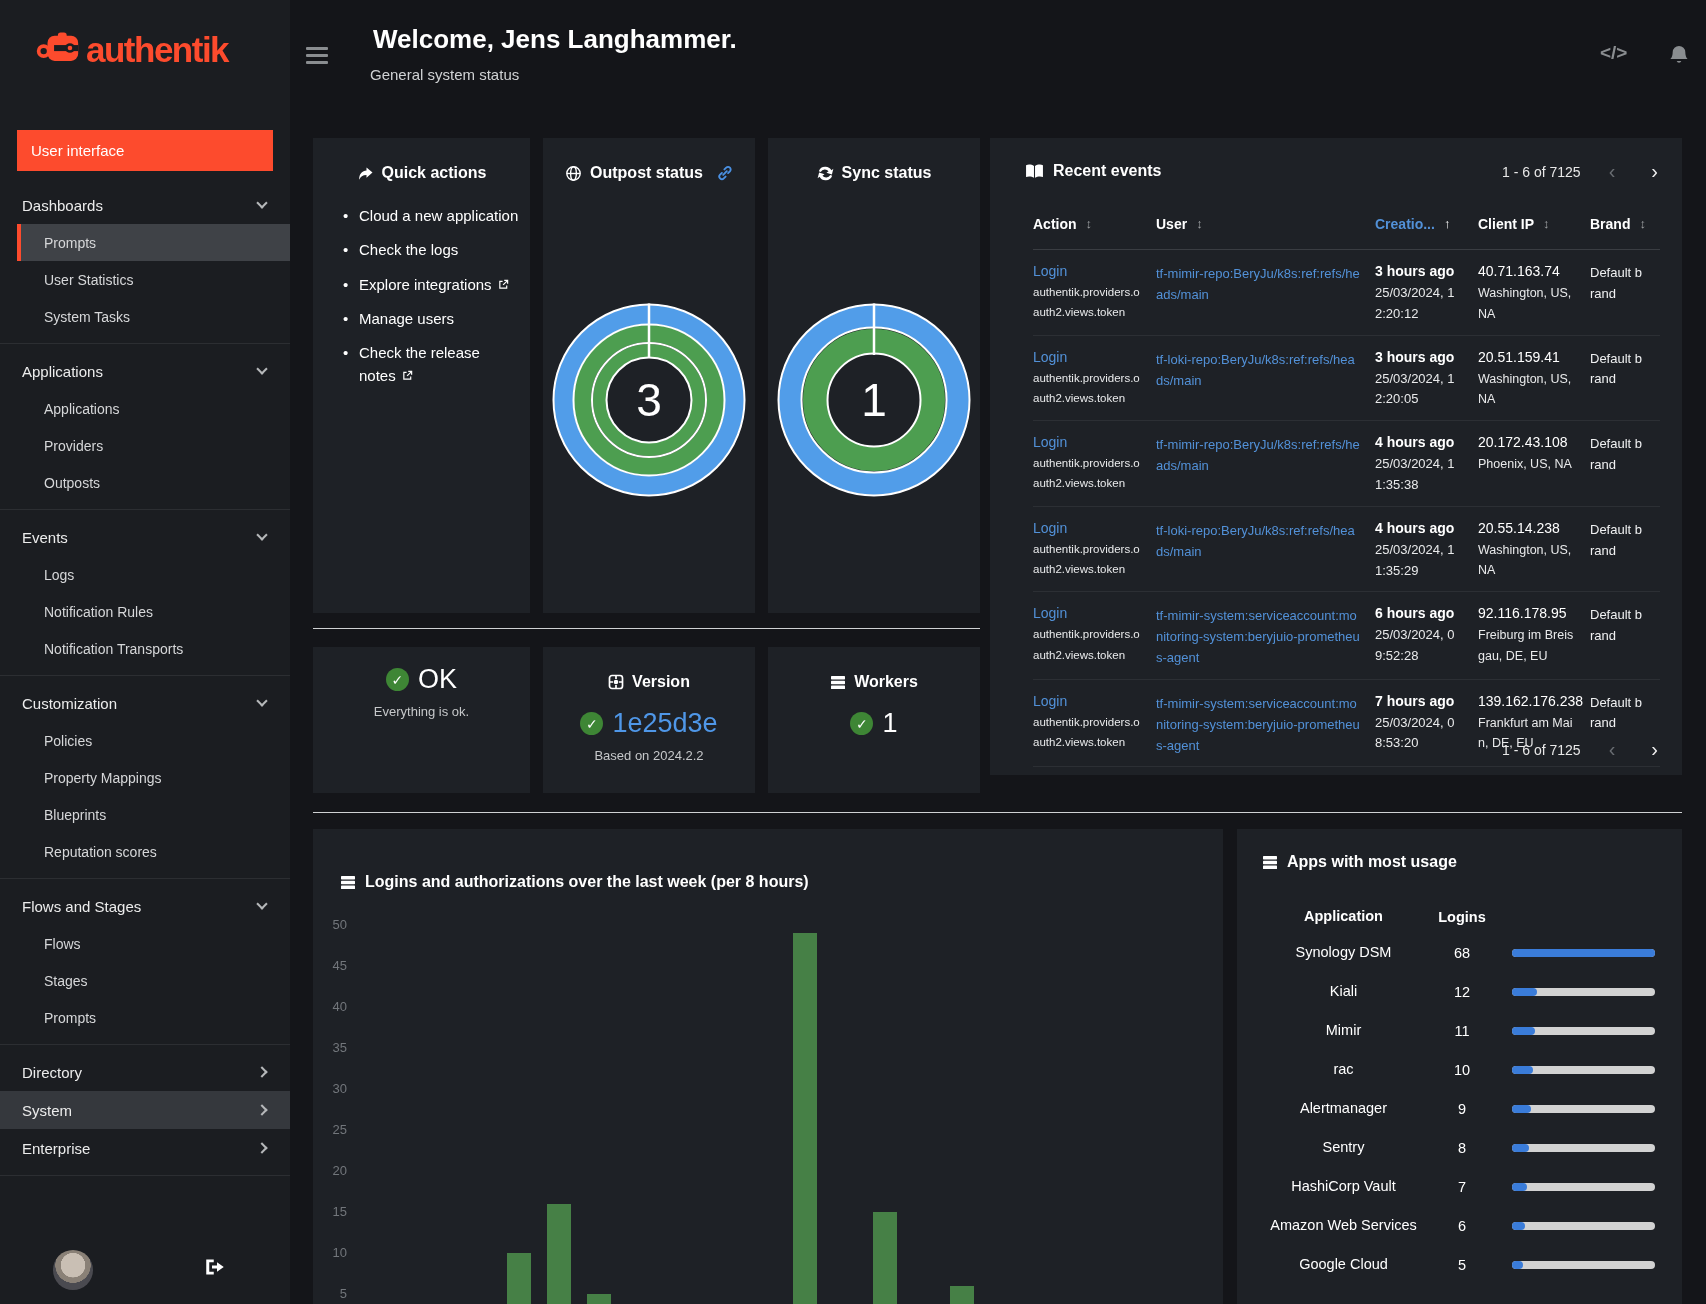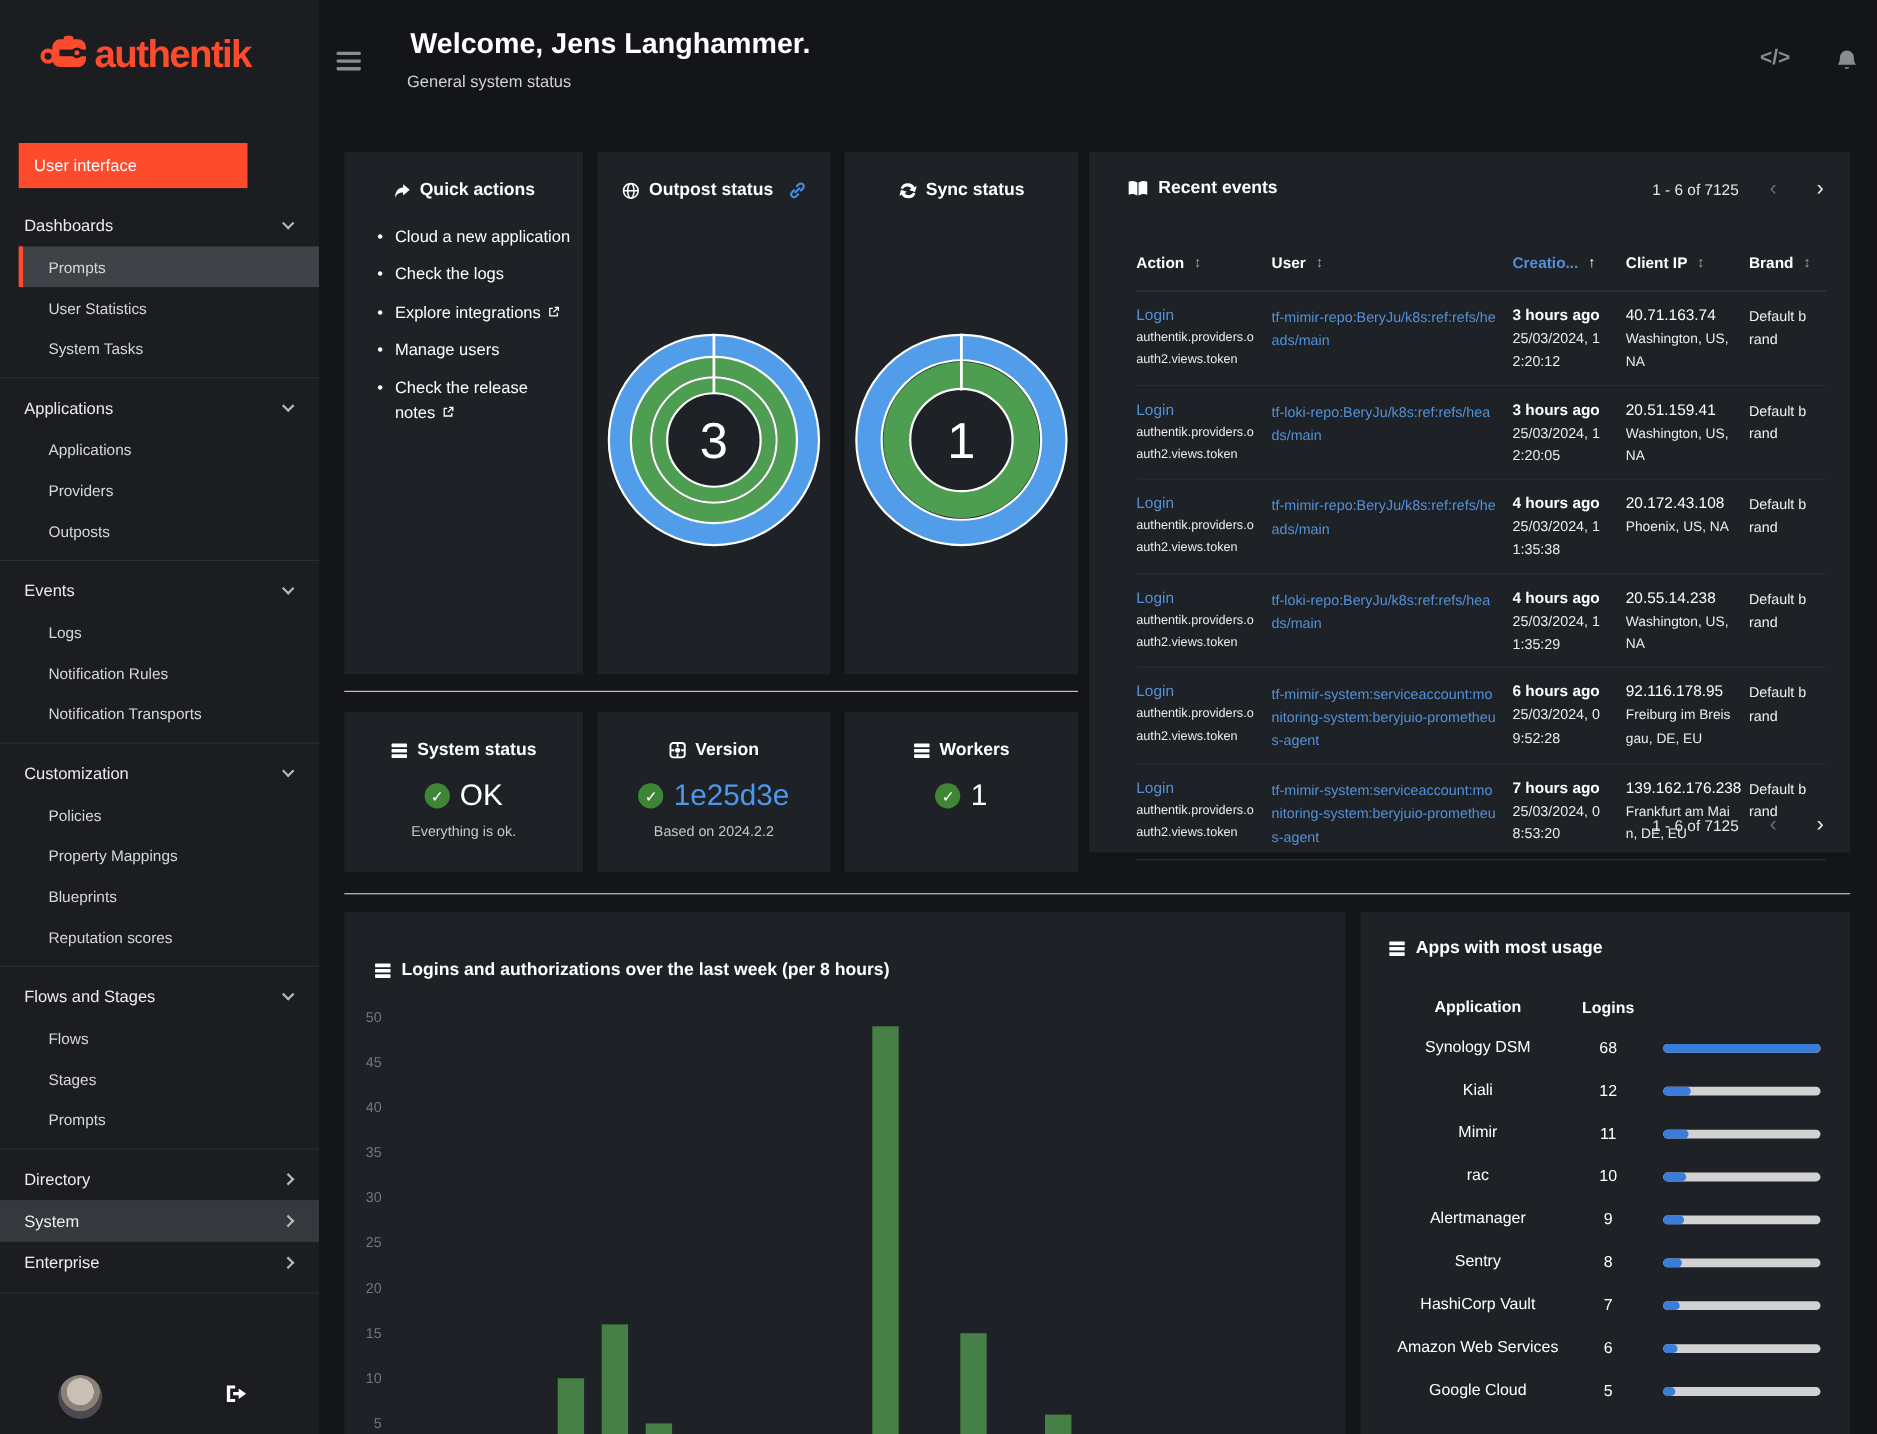--- a/index.html
+++ b/index.html
@@ -2,21 +2,21 @@
 <html><head>
 <meta charset="utf-8">
 <style>
   html,body{margin:0;padding:0;width:1706px;height:1304px;overflow:hidden;
     background:#141519;font-family:"Liberation Sans",sans-serif;color:#fff;position:relative;}
   *{box-sizing:border-box;}
   
   #sidebar{position:absolute;left:0;top:0;width:290px;height:1304px;background:#1b1d21;}
   #logo{position:absolute;left:36px;top:30px;display:flex;align-items:center;gap:4px;}
   #logo .word{color:#fd4b2d;font-size:35px;font-weight:bold;letter-spacing:-1.5px;}
-  #ui-btn{position:absolute;left:17px;top:130px;width:208px;height:41px;background:#fd4b2d;
+  #ui-btn{position:absolute;left:17px;top:130px;width:256px;height:41px;background:#fd4b2d;
     display:flex;align-items:center;padding-left:14px;font-size:15px;color:#fff;cursor:pointer;}
   #nav{position:absolute;left:0;top:186px;width:290px;}
   .nav-hdr{display:flex;align-items:center;height:38px;padding-left:22px;font-size:15px;color:#ececec;cursor:pointer;}
   .nav-hdr.hl{background:#35383d;}
   .chev{width:8px;height:8px;border-right:2px solid #b6b8ba;border-bottom:2px solid #b6b8ba;
     transform:rotate(45deg);margin-left:auto;margin-right:24px;margin-top:-4px;}
   .chev.right{transform:rotate(-45deg);margin-top:0;}
   .nav-item{display:flex;align-items:center;height:37px;margin-left:17px;padding-left:27px;
     font-size:14px;color:#d6d7d9;cursor:pointer;}
   .nav-item.active{background:#3f4247;border-left:4px solid #fd4b2d;padding-left:23px;}
@@ -45,21 +45,21 @@
   
   #events .title-row{position:absolute;left:35px;top:24px;display:flex;align-items:center;gap:9px;
     font-size:16px;font-weight:bold;}
   .pager{display:flex;align-items:center;gap:0;font-size:14px;color:#e8e8e8;}
   .pager .pg-prev{color:#6a6e73;font-size:20px;margin-left:28px;cursor:default;}
   .pager .pg-next{color:#f0f0f0;font-size:20px;margin-left:36px;cursor:pointer;}
   #ev-pager-top{position:absolute;right:24px;top:22px;}
   #ev-pager-bottom{position:absolute;right:24px;top:600px;}
   #ev-table{position:absolute;left:43px;right:22px;top:78px;}
   .ev-grid{display:grid;grid-template-columns:123px 219px 103px 112px 1fr;}
-  .ev-head{height:34px;border-bottom:1px solid #3a3d42;font-size:14px;font-weight:bold;margin-top:15px;}
+  .ev-head{height:34px;border-bottom:1px solid #3a3d42;font-size:14px;font-weight:bold;}
   .ev-head .hc{display:flex;align-items:flex-start;gap:9px;}
   .sort-ic{color:#9ea1a4;font-size:13px;}
   .hc.active{color:#5291d8;}
   .hc.active .sort-ic{color:#fff;}
   .ev-row{border-bottom:1px solid #2c2f34;padding:13px 0 10px 0;min-height:80px;font-size:13px;}
   .ev-row>div{padding-right:14px;overflow:hidden;}
   .a-login{color:#5291d8;font-size:14px;cursor:pointer;}
   .a-ctx{color:#e9eaeb;font-size:11.5px;line-height:1.75;word-break:break-all;margin-top:3px;}
   .a-user{color:#5291d8;font-size:13px;line-height:1.62;word-break:break-all;cursor:pointer;}
   .a-ago{color:#fff;font-size:14px;font-weight:bold;}
@@ -453,30 +453,20 @@
   <div id="ev-pager-bottom" class="pager">
     <span>1 - 6 of 7125</span>
     <span class="pg-prev">‹</span>
     <span class="pg-next">›</span>
   </div>
 </div>
 
 <div class="hline" style="left:313px;top:628px;width:667px;"></div>
 
 <div class="card" style="left:313px;top:647px;width:217px;height:146px;">
-  <div class="card-hdr">
-    <span class="icon">
-      <svg width="16" height="15" viewBox="0 0 16 14" fill="#fff">
-        <rect x="1" y="0.5" width="14" height="3.4" rx="0.6"></rect>
-          <rect x="1" y="5.3" width="14" height="3.4" rx="0.6"></rect>
-          <rect x="1" y="10.1" width="14" height="3.4" rx="0.6"></rect>
-      </svg>
-    </span>
-    <span>System status</span>
-  </div>
   <div class="stat-val-row">
     <span class="ok-circle">✓</span>
     <span class="stat-val">OK</span>
   </div>
   <div class="stat-sub">Everything is ok.</div>
 </div>
 
 <div class="card" style="left:543px;top:647px;width:212px;height:146px;">
   <div class="card-hdr">
     <span class="icon">

